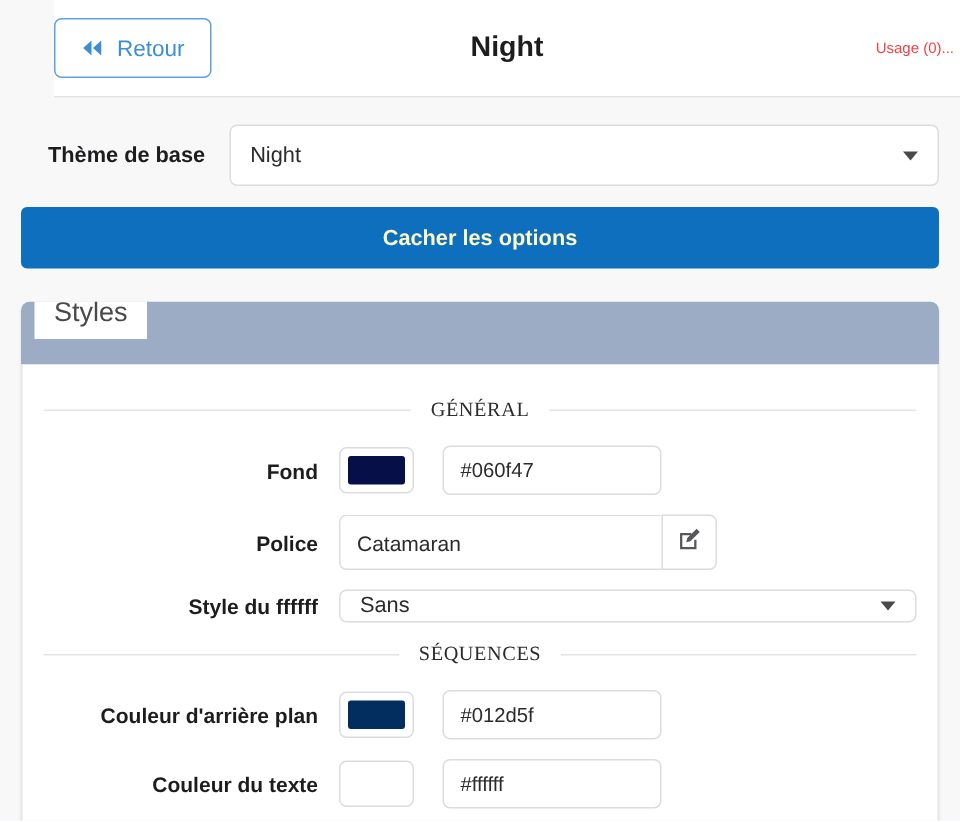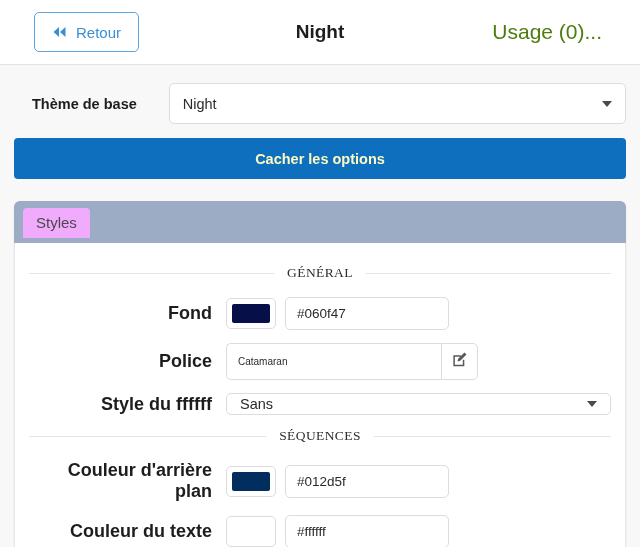--- a/index.html
+++ b/index.html
@@ -13,21 +13,22 @@
   }
 
   
   .topbar {
     position: relative;
     height: 65px;
     background: #ffffff;
     border-bottom: 1px solid #e3e3e5;
     display: flex;
     align-items: center;
-    padding: 0 34px;
+    padding: 0 0;
+    margin-left: 36px;
   }
   .back-btn {
     display: inline-flex;
     align-items: center;
     gap: 9px;
     height: 40px;
     padding: 0 17px;
     border: 1px solid #5ba4dd;
     border-radius: 5px;
     background: #ffffff;
@@ -41,33 +42,33 @@
     position: absolute;
     left: 0; right: 0;
     text-align: center;
     font-size: 19px;
     font-weight: bold;
     color: #1d1d1f;
     pointer-events: none;
   }
   .topbar-usage {
     margin-left: auto;
-    font-size: 21px;
-    color: #4d7c0f;
+    font-size: 10px;
+    color: #ef4444;
     z-index: 2;
     cursor: pointer;
     padding-right: 4px;
   }
 
   
   .theme-row {
     display: flex;
     align-items: center;
     padding: 18px 14px 0 14px;
-    gap: 32px;
+    gap: 16px;
   }
   .theme-label {
     font-size: 14.5px;
     font-weight: bold;
     color: #1d1d1f;
     white-space: nowrap;
     padding-left: 18px;
   }
   .select-box {
     position: relative;
@@ -118,26 +119,26 @@
     box-shadow: 0 1px 2px rgba(0,0,0,0.10);
   }
   .panel-tabbar {
     background: #9bacc4;
     height: 42px;
     display: flex;
     align-items: flex-end;
     padding: 0 9px;
   }
   .tab {
-    background: #f0abfc;
+    background: #ffffff;
     border-radius: 4px 4px 0 0;
     padding: 6px 13px 7px 13px;
-    font-size: 15px;
+    font-size: 18px;
     color: #49494c;
-    margin-bottom: 5px;
+    margin-bottom: 17px;
     cursor: pointer;
   }
   .panel-body {
     background: #ffffff;
     border-left: 1px solid #e6e6e8;
     border-right: 1px solid #e6e6e8;
     padding: 16px 14px 8px 14px;
   }
 
   
@@ -163,21 +164,21 @@
   
   .frow {
     display: flex;
     align-items: center;
     margin-bottom: 13px;
   }
   .frow-label {
     width: 197px;
     text-align: right;
     padding-right: 14px;
-    font-size: 18px;
+    font-size: 14px;
     font-weight: bold;
     color: #1d1d1f;
   }
   .frow-ctrl { display: flex; align-items: center; flex: 1; }
 
   .swatch-wrap {
     width: 50px;
     height: 31px;
     background: #ffffff;
     border: 1px solid #dcdcdf;
@@ -199,29 +200,29 @@
     background: #ffffff;
     border: 1px solid #dcdcdf;
     border-radius: 5px;
     display: flex;
     align-items: center;
     padding: 0 11px;
     font-size: 13.5px;
     color: #2b2b2d;
     cursor: text;
   }
-  .hex-input { width: 164px; margin-left: 9px; }
+  .hex-input { width: 146px; margin-left: 19px; }
 
   .font-input {
     flex: 1;
     max-width: 215px;
     height: 37px;
     border-radius: 5px 0 0 5px;
     border-right: none;
-    font-size: 10px;
+    font-size: 14px;
   }
   .icon-btn {
     width: 37px; height: 37px;
     background: #ffffff;
     border: 1px solid #dcdcdf;
     border-radius: 0 5px 5px 0;
     display: flex;
     align-items: center;
     justify-content: center;
     cursor: pointer;

